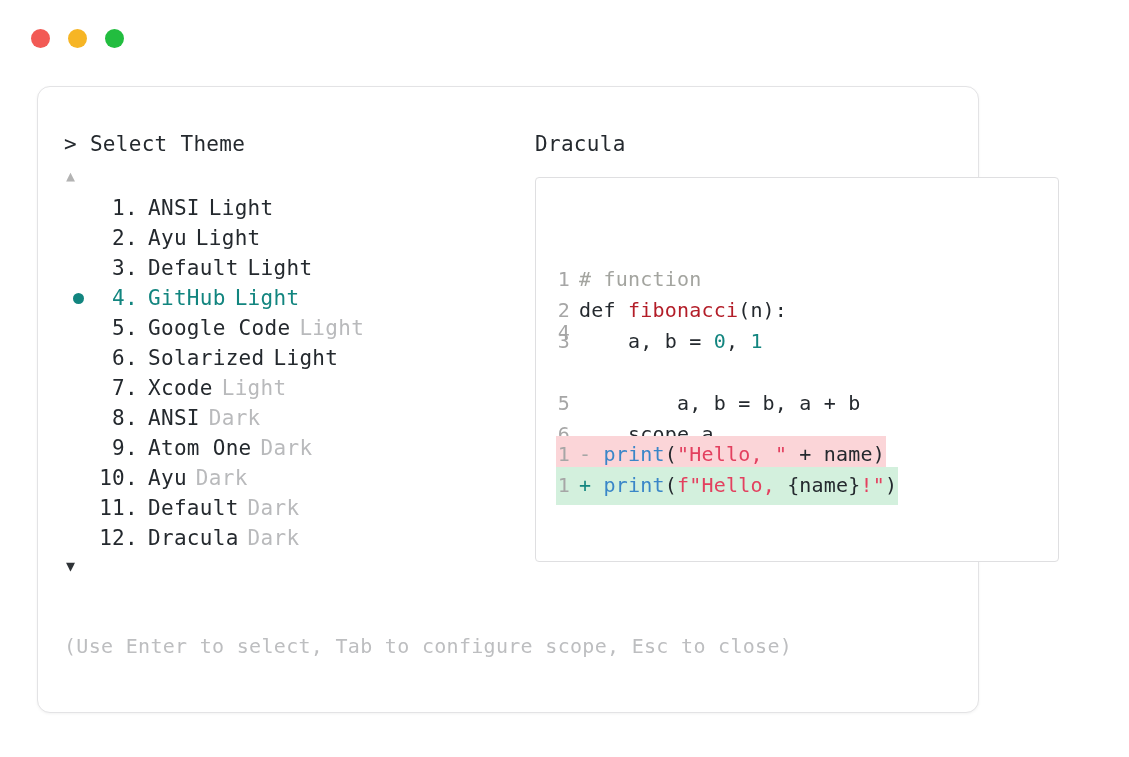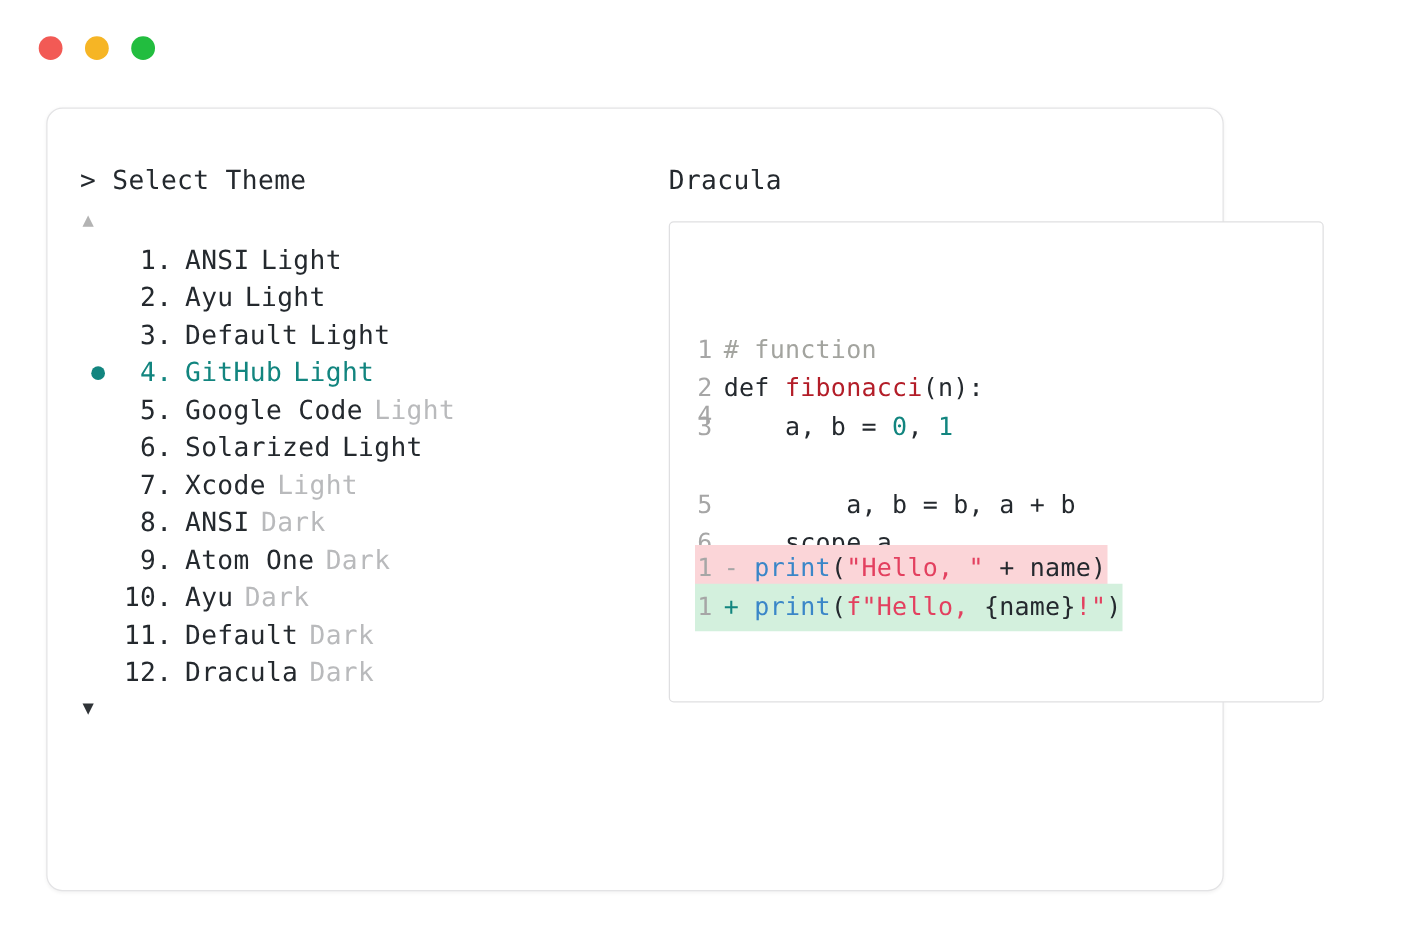--- a/index.html
+++ b/index.html
@@ -220,20 +220,21 @@
         <div class="theme-item"><span class="bullet-cell"></span><span class="num"> 7.</span><span class="name">Xcode</span><span class="variant dim">Light</span></div>
         <div class="theme-item"><span class="bullet-cell"></span><span class="num"> 8.</span><span class="name">ANSI</span><span class="variant dim">Dark</span></div>
         <div class="theme-item"><span class="bullet-cell"></span><span class="num"> 9.</span><span class="name">Atom One</span><span class="variant dim">Dark</span></div>
         <div class="theme-item"><span class="bullet-cell"></span><span class="num">10.</span><span class="name">Ayu</span><span class="variant dim">Dark</span></div>
         <div class="theme-item"><span class="bullet-cell"></span><span class="num">11.</span><span class="name">Default</span><span class="variant dim">Dark</span></div>
         <div class="theme-item"><span class="bullet-cell"></span><span class="num">12.</span><span class="name">Dracula</span><span class="variant dim">Dark</span></div>
       </div>
     <div class="scroll-arrow down">▼</div>
   </div>
 
+  <div class="help-text">(Use Enter to select, Tab to configure scope, Esc to close)</div>
 
   <div class="right-pane">
     <div class="preview-label">Dracula</div>
     <div class="preview-box">
       <div id="code-block">
           <div class="code-line"><span class="ln">1</span><span class="code-text"><span class="tok-comment"># function</span></span></div>
           <div class="code-line"><span class="ln">2</span><span class="code-text"><span class="tok-keyword">def </span><span class="tok-func-def">fibonacci</span><span class="tok-plain">(n):</span></span></div>
           <div class="code-line"><span class="ln">3</span><span class="code-text"><span class="tok-plain">    a, b = </span><span class="tok-number">0</span><span class="tok-plain">, </span><span class="tok-number">1</span></span></div>
           <div class="code-line"><span class="ln">4</span></div>
           <div class="code-line"><span class="ln">5</span><span class="code-text"><span class="tok-plain">        a, b = b, a + b</span></span></div>

